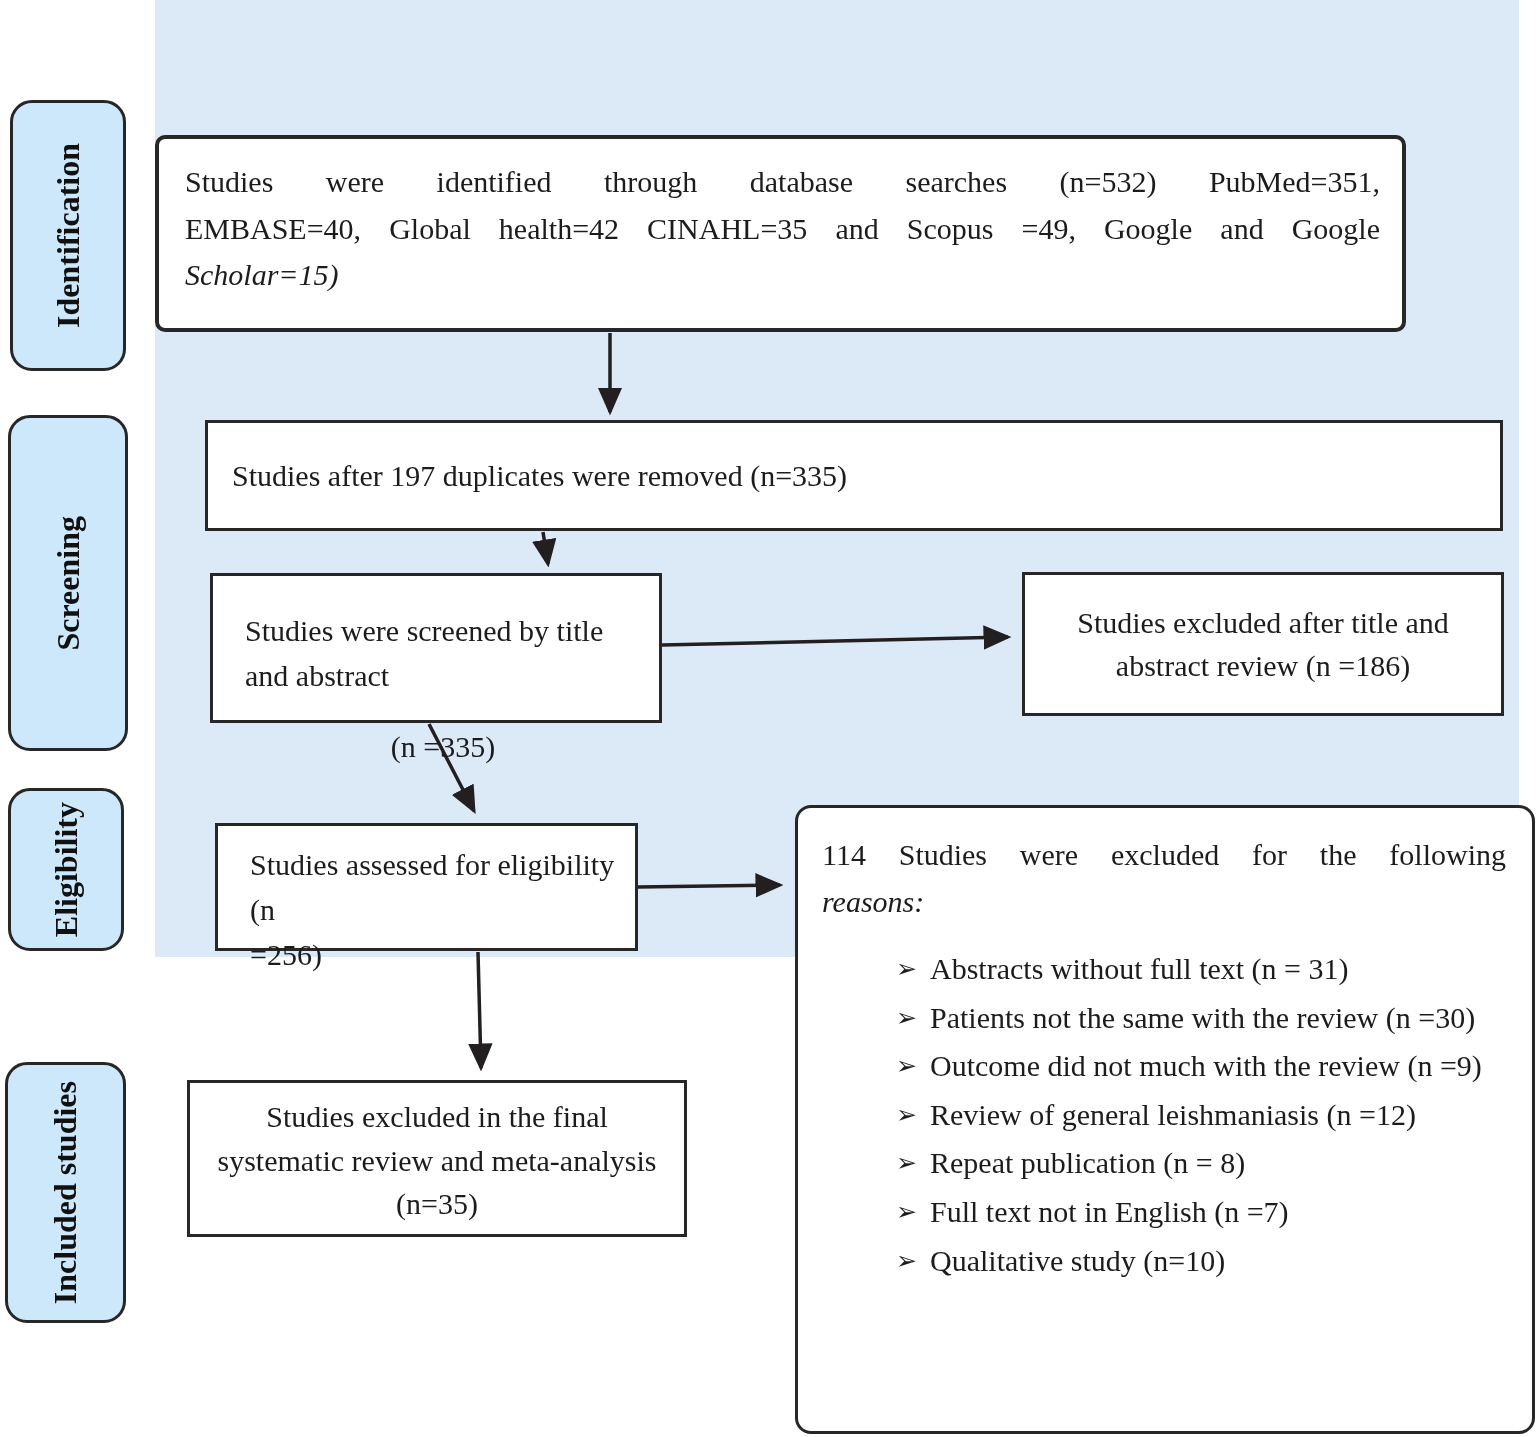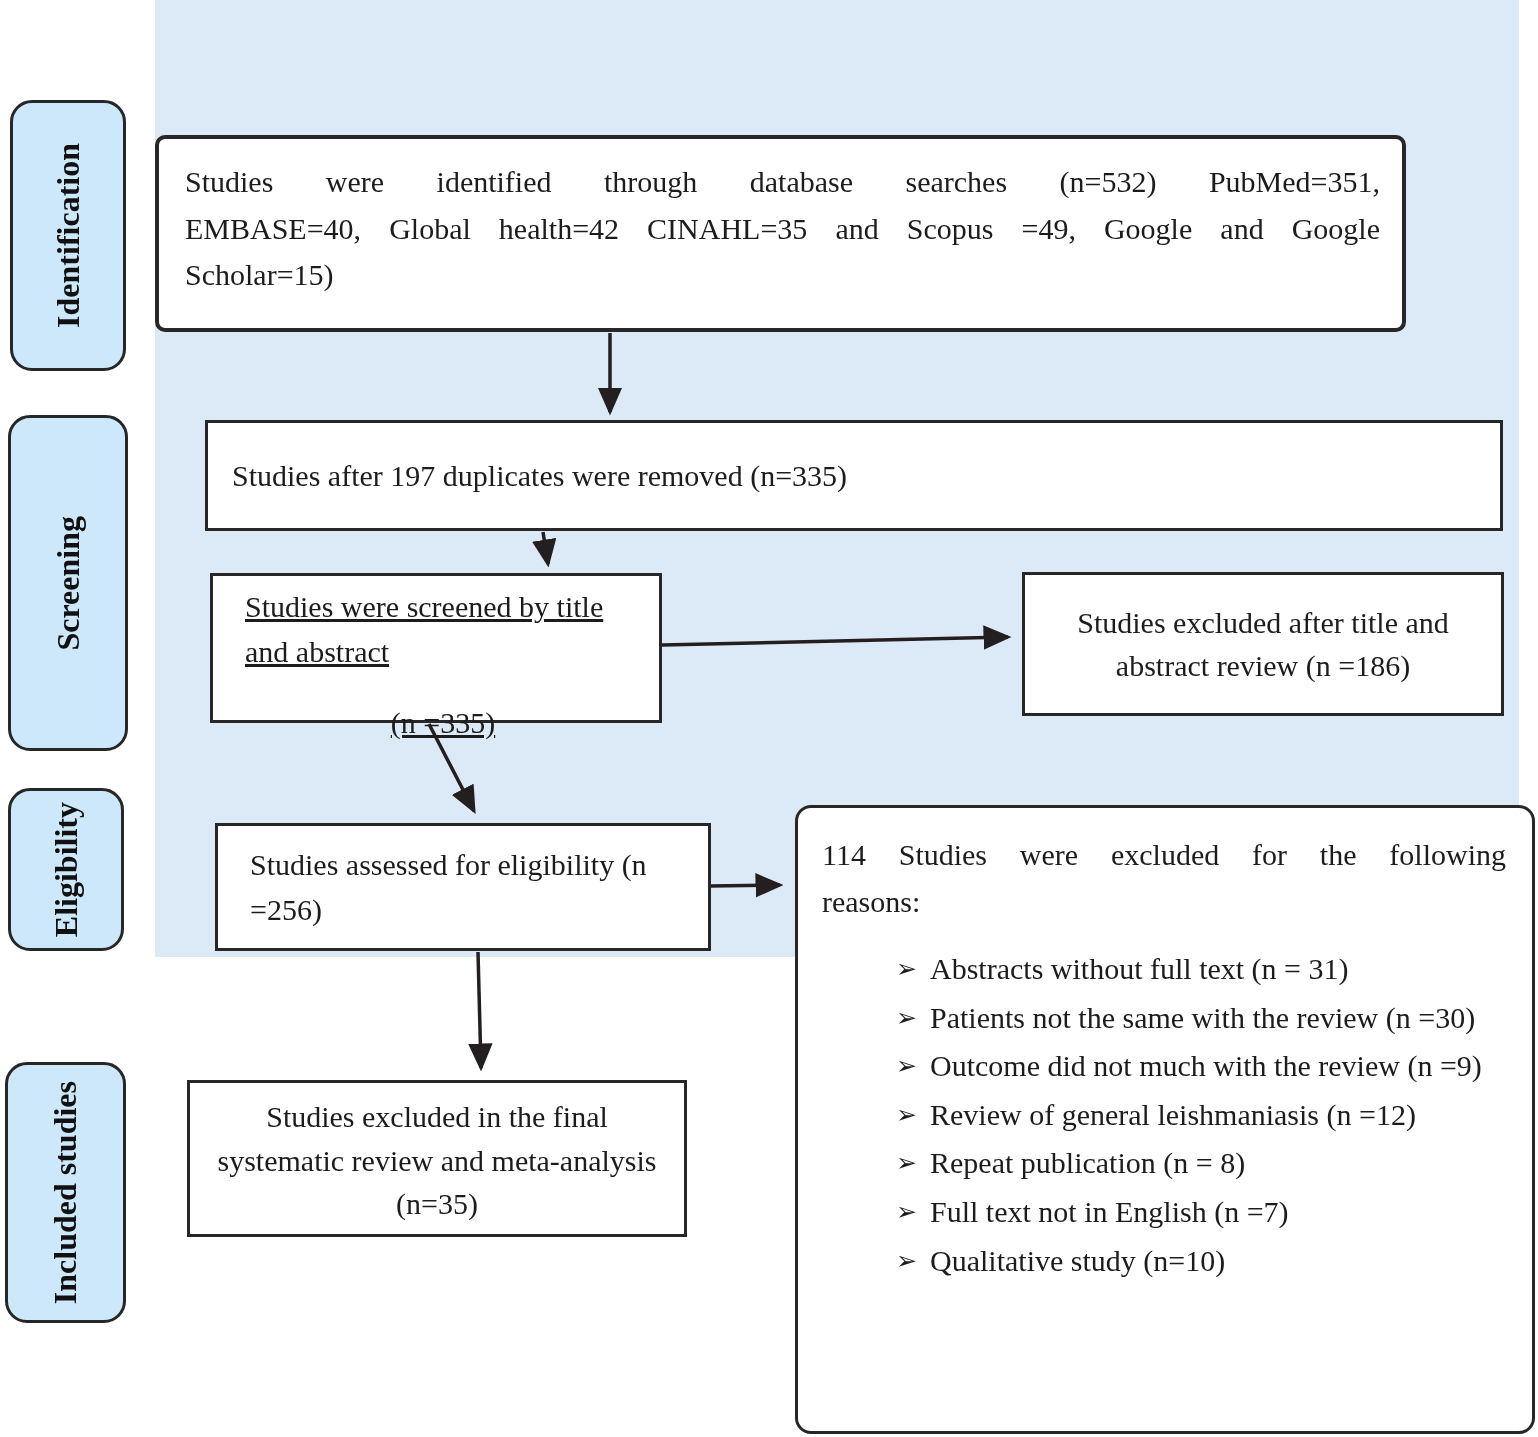--- a/index.html
+++ b/index.html
@@ -22,27 +22,27 @@
   .s-el{left:8px;top:788px;width:110px;height:157px;}
   .s-in{left:5px;top:1062px;width:115px;height:255px;}
 
   
   .box{
     position:absolute;background:#ffffff;border:3px solid #272727;
     font-size:30px;line-height:1.5;box-sizing:border-box;
   }
   .b1{left:155px;top:135px;width:1251px;height:197px;border-width:4px;padding:20px 22px 0 26px;line-height:1.55;border-radius:10px;}
   .jline{text-align:justify;text-align-last:justify;}
-  .jline:last-child{text-align-last:left;}
+  .jline:last-child{text-align-last:left;font-style:italic;}
   .b2{left:205px;top:420px;width:1298px;height:111px;display:flex;align-items:center;padding-left:24px;}
-  .b3{left:210px;top:573px;width:452px;height:150px;padding:8px 18px 0 32px;text-decoration:underline;}
+  .b3{left:210px;top:573px;width:452px;height:150px;padding:32px 18px 0 32px;}
   .gline + .gline{margin-top:26px;text-align:center;}
   .bx1{left:1022px;top:572px;width:482px;height:144px;display:flex;align-items:center;justify-content:center;
        text-align:center;padding:0 36px;line-height:1.45;}
-  .b4{left:215px;top:823px;width:496px;height:128px;padding:16px 14px 0 32px;}
+  .b4{left:215px;top:823px;width:423px;height:128px;padding:16px 14px 0 32px;}
   .b5{left:187px;top:1080px;width:500px;height:157px;text-align:center;padding-top:12px;line-height:1.45;overflow:hidden;}
   .bx2{left:795px;top:805px;width:740px;height:629px;padding:24px 26px 0 24px;line-height:1.55;border-radius:16px;}
   .reasons{margin:20px 0 0 74px;}
   .reason{display:flex;line-height:1.62;}
   .bullet{flex:none;width:34px;font-family:"DejaVu Sans",sans-serif;font-size:25px;padding-top:4px;color:#1c1c1c;}
   .rtext{flex:1;padding-right:14px;}
 </style>
 </head>
 <body>
 

